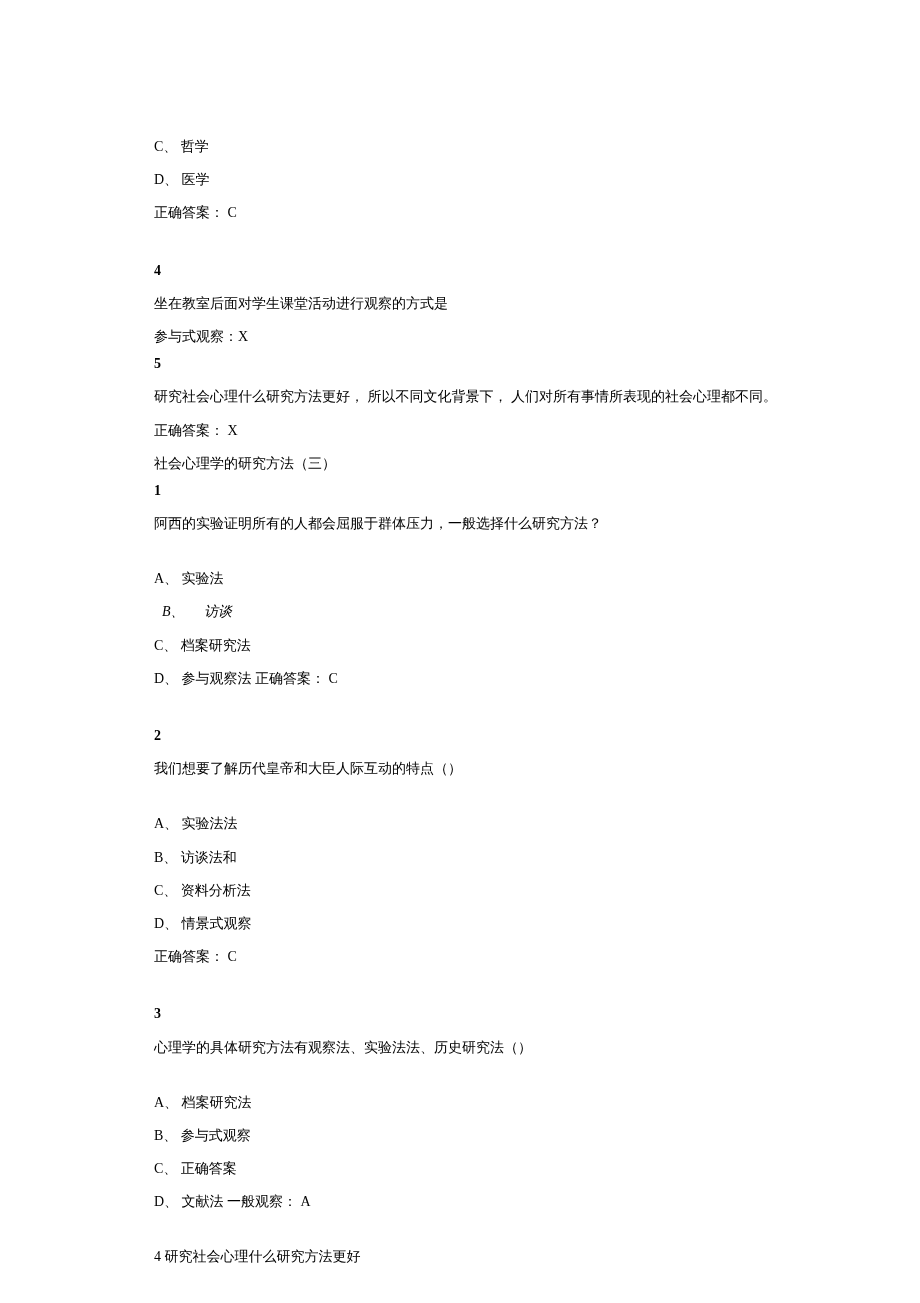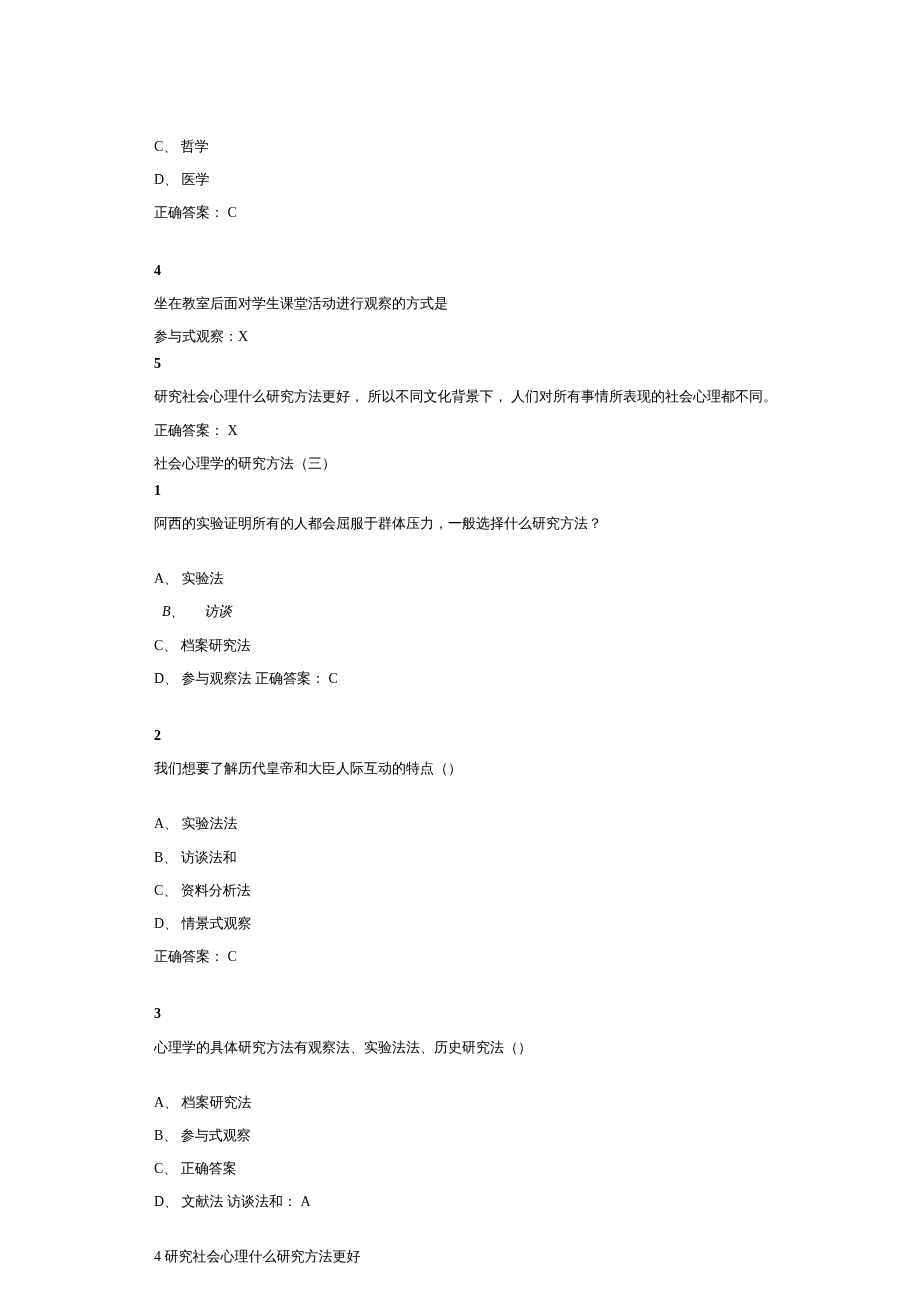--- a/index.html
+++ b/index.html
@@ -76,17 +76,17 @@
 <div class="spacer"></div>
 
 <div class="q-num">3</div>
 <div class="line">心理学的具体研究方法有观察法、实验法法、历史研究法（）</div>
 
 <div class="spacer"></div>
 
 <div class="line">A、 档案研究法</div>
 <div class="line">B、 参与式观察</div>
 <div class="line">C、 正确答案</div>
-<div class="line">D、 文献法 访谈法和： A</div>
+<div class="line">D、 文献法 一般观察： A</div>
 
 <div class="spacer"></div>
 
 <div class="line">4 研究社会心理什么研究方法更好</div>
 
 </body></html>

